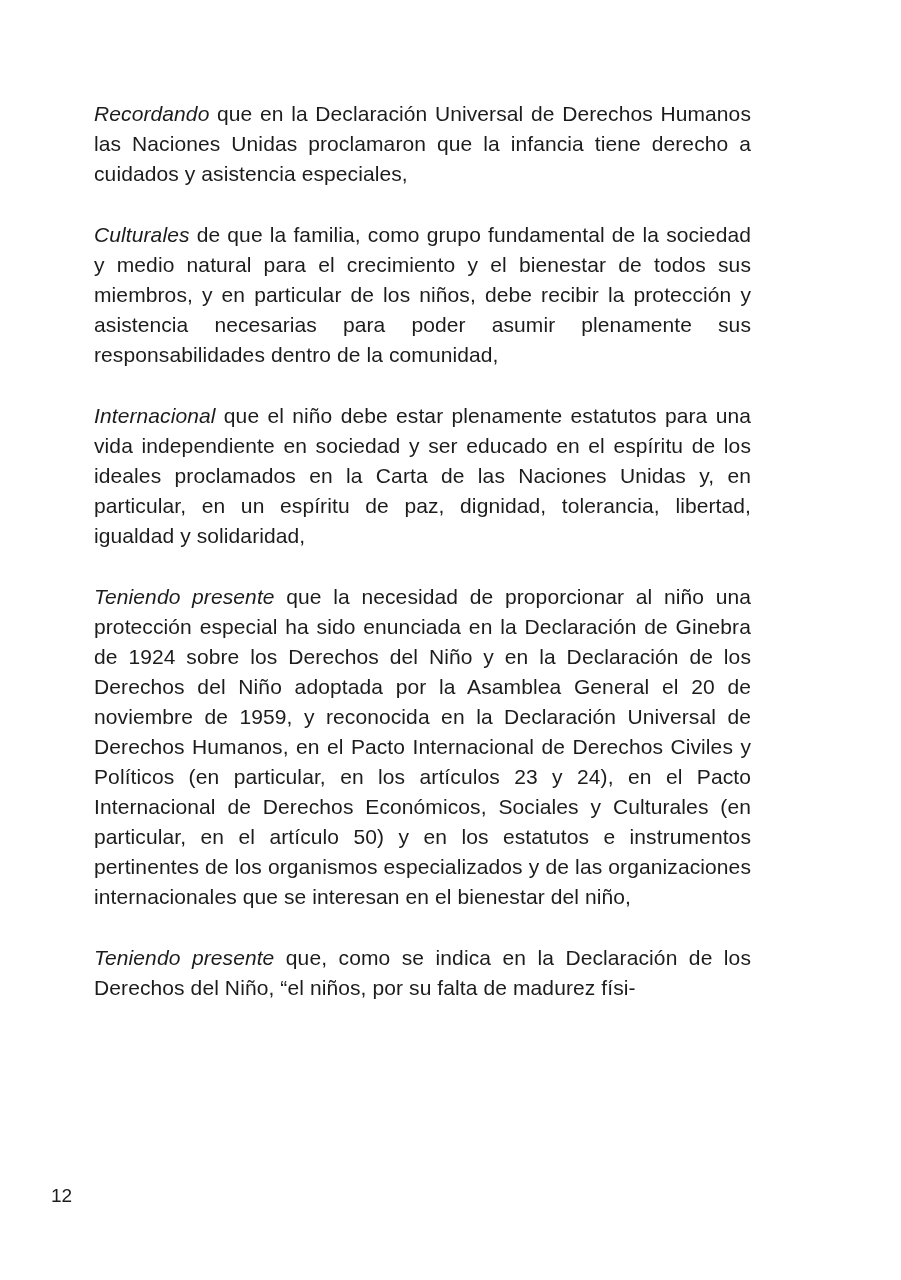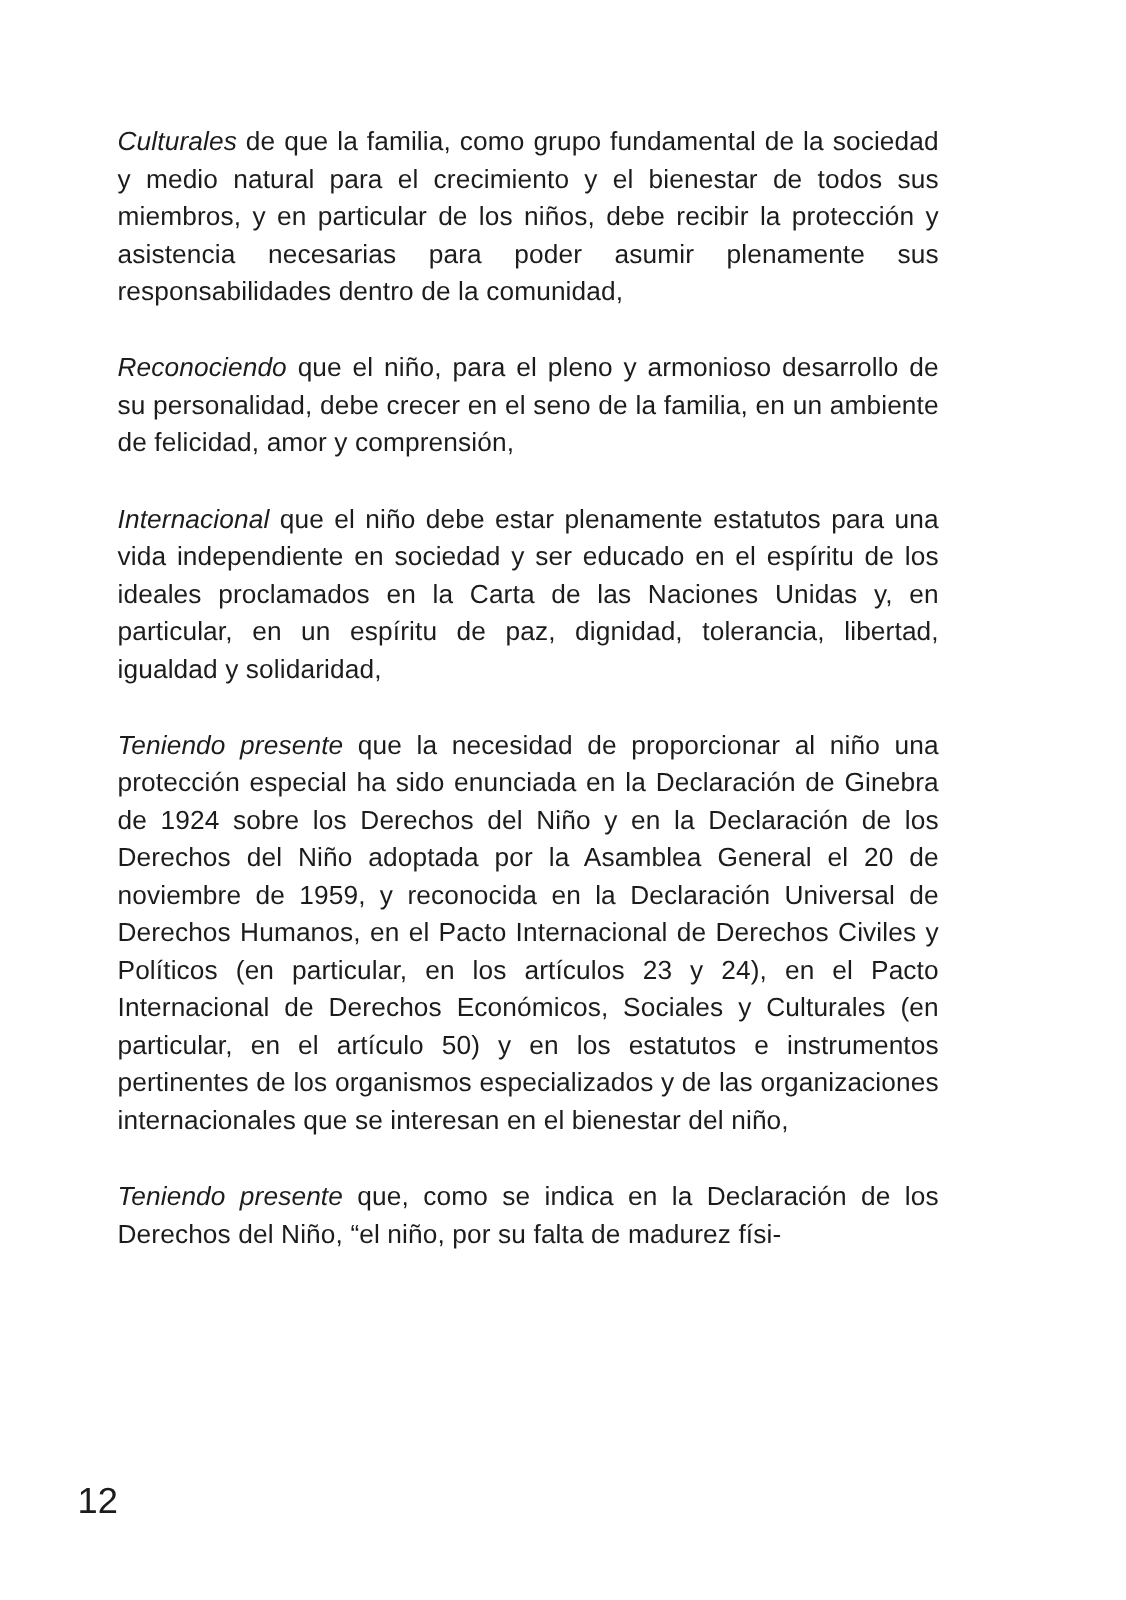--- a/index.html
+++ b/index.html
@@ -29,42 +29,42 @@
       margin: 0 0 31px 0;
     }
     .text-block p:last-child {
       margin-bottom: 0;
     }
     .lead {
       font-style: italic;
     }
     .page-number {
       position: absolute;
-      left: 62px;
+      left: 51px;
       top: 1185px;
-      font-size: 29px;
+      font-size: 19px;
       color: #1c1c1c;
       font-style: normal;
     }
   </style>
 </head>
 <body>
 
 <div class="page">
 
   <div class="text-block">
 
+    <p><em class="lead">Recordando</em><span> que en la Declaración Universal de Derechos Humanos las Naciones Unidas proclamaron que la infancia tiene derecho a cuidados y asistencia especiales,</span></p>
 
     <p><em class="lead">Culturales</em><span> de que la familia, como grupo fundamental de la sociedad y medio natural para el crecimiento y el bienestar de todos sus miembros, y en particular de los niños, debe recibir la protección y asistencia necesarias para poder asumir plenamente sus responsabilidades dentro de la comunidad,</span></p>
 
-    <p><em class="lead">Reconociendo</em><span> que el niño, para el pleno y armonioso desarrollo de su personalidad, debe crecer en el seno de la familia, en un ambiente de felicidad, amor y comprensión,</span></p>
 
     <p><em class="lead">Internacional</em><span> que el niño debe estar plenamente estatutos para una vida independiente en sociedad y ser educado en el espíritu de los ideales proclamados en la Carta de las Naciones Unidas y, en particular, en un espíritu de paz, dignidad, tolerancia, libertad, igualdad y solidaridad,</span></p>
 
     <p><em class="lead">Teniendo presente</em><span> que la necesidad de proporcionar al niño una protección especial ha sido enunciada en la Declaración de Ginebra de 1924 sobre los Derechos del Niño y en la Declaración de los Derechos del Niño adoptada por la Asamblea General el 20 de noviembre de 1959, y reconocida en la Declaración Universal de Derechos Humanos, en el Pacto Internacional de Derechos Civiles y Políticos (en particular, en los artículos 23 y 24), en el Pacto Internacional de Derechos Económicos, Sociales y Culturales (en particular, en el artículo 50) y en los estatutos e instrumentos pertinentes de los organismos especializados y de las organizaciones internacionales que se interesan en el bienestar del niño,</span></p>
 
-    <p><em class="lead">Teniendo presente</em><span> que, como se indica en la Declaración de los Derechos del Niño, “el niño, por su falta de madurez físi-</span></p>
+    <p><em class="lead">Teniendo presente</em><span> que, como se indica en la Declaración de los Derechos del Niño, “el niños, por su falta de madurez físi-</span></p>
 
   </div>
 
   <div class="page-number">12</div>
 
 </div>
 
 </body></html>

